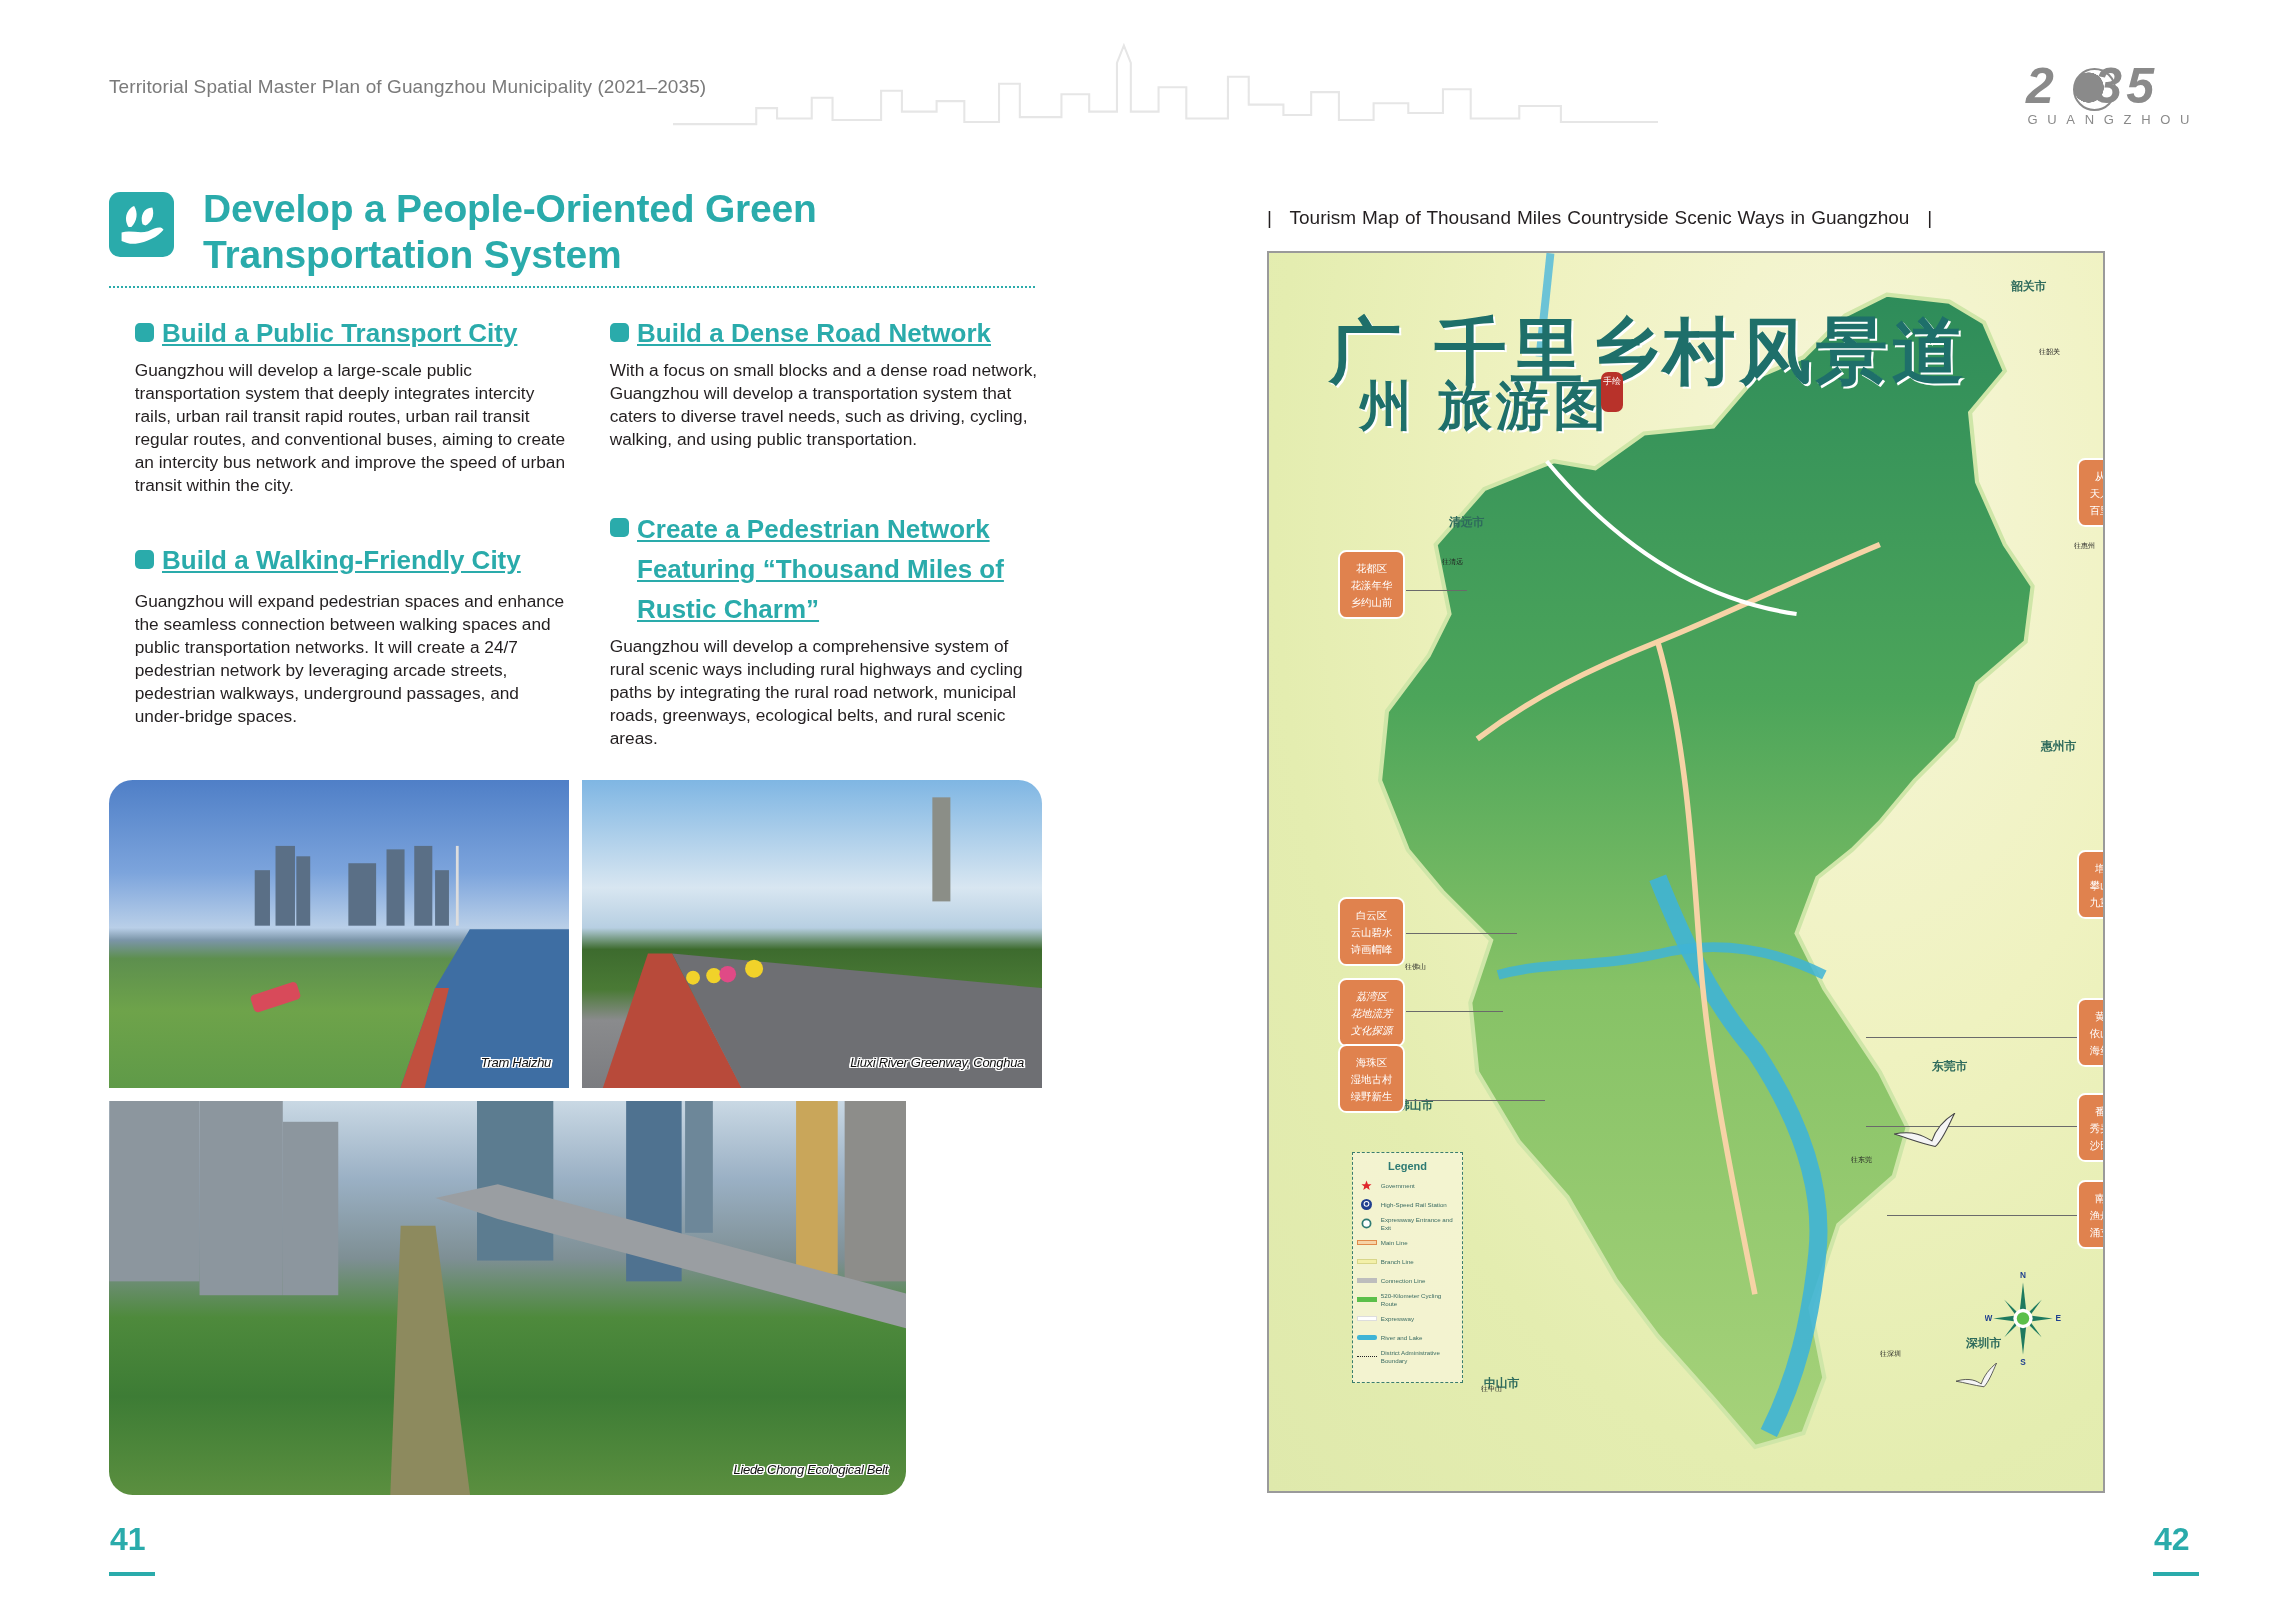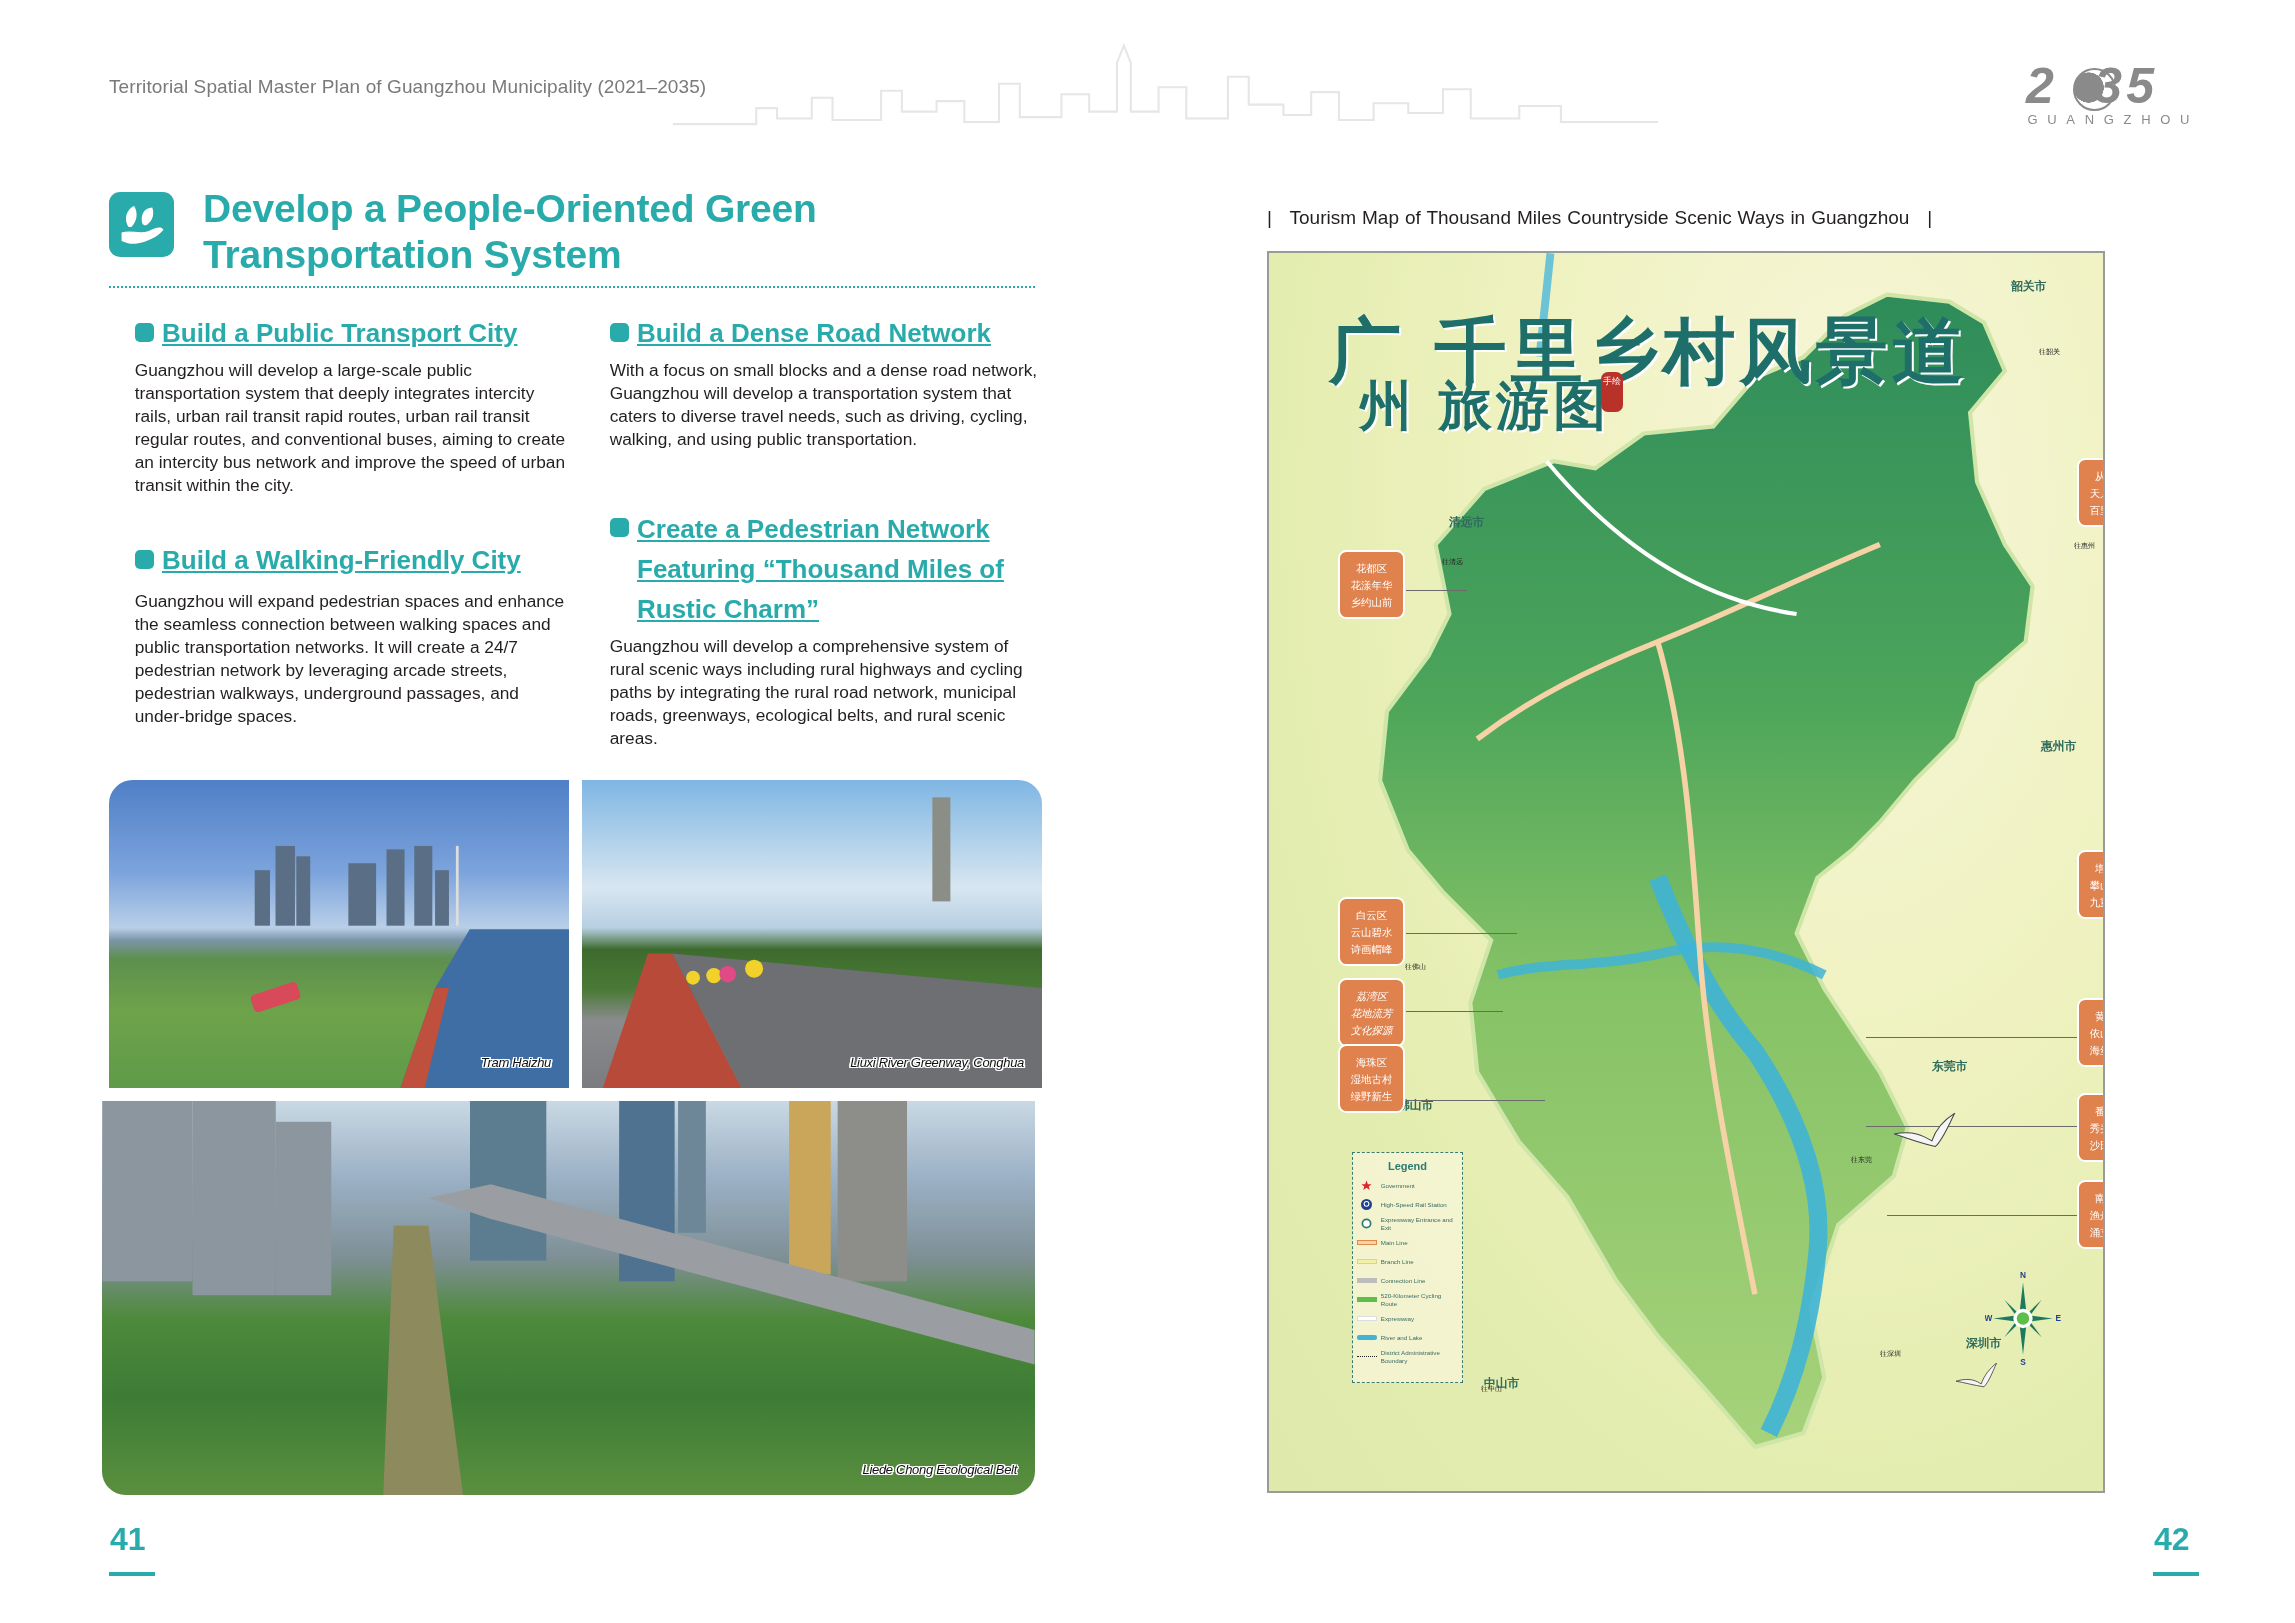--- a/index.html
+++ b/index.html
@@ -22,21 +22,21 @@
   .sub-head .bullet { position: absolute; left: 9.7px; top: 9px; width: 19px; height: 19px; border-radius: 4.9px; background: #2aabab; }
   .sub-body { font-size: 17.3px; line-height: 23px; color: #231f20; margin-top: 5.6px; padding-left: 9.7px; }
 
   .photo { position: absolute; overflow: hidden; }
   .photo .cap { position: absolute; right: 18px; bottom: 18px; font-size: 13px; color: #111; -webkit-text-stroke: 0px; text-shadow: 1.4px 0 0 #fff, -1.4px 0 0 #fff, 0 1.4px 0 #fff, 0 -1.4px 0 #fff, 1.4px 1.4px 0 #fff, -1.4px -1.4px 0 #fff, 1.4px -1.4px 0 #fff, -1.4px 1.4px 0 #fff; letter-spacing: -0.3px; font-style: italic; }
 
   #photo-tram { left: 109px; top: 780px; width: 460px; height: 308px; border-top-left-radius: 23.6px;
     background: linear-gradient(180deg, #4f7fc7 0%, #7ca4dc 30%, #b9cfe8 48%, #7b95a8 52%, #5d8f4e 58%, #6ea34a 75%, #5f9a48 100%); }
   #photo-bike { left: 582px; top: 780px; width: 460px; height: 308px; border-top-right-radius: 23.6px;
     background: linear-gradient(180deg, #7fb6e3 0%, #d8e6f1 35%, #b7cfe2 48%, #3d6b2e 55%, #4a7a35 68%, #8a8b8d 78%, #7b7c80 100%); }
-  #photo-liede { left: 102px; top: 1101px; width: 933px; height: 394px; border-bottom-left-radius: 23.6px; border-bottom-right-radius: 23.6px;
+  #photo-liede { left: 109px; top: 1101px; width: 797px; height: 394px; border-bottom-left-radius: 23.6px; border-bottom-right-radius: 23.6px;
     background: linear-gradient(180deg, #c9d8e4 0%, #9ab0c4 20%, #7e8f94 40%, #4e8a3c 55%, #3d7c35 75%, #5b8f3f 100%); }
 
   .page-num { position: absolute; font-size: 32px; font-weight: bold; color: #2aabab; }
   .page-bar { position: absolute; width: 46px; height: 4.2px; background: #2aabab; }
 
   .map-caption { position: absolute; left: 1267px; top: 207px; font-size: 19px; color: #231f20; word-spacing: 0.7px; }
   .map-frame { position: absolute; left: 1267px; top: 251px; width: 838px; height: 1242px; border: 2.8px solid #9a9a9a; overflow: hidden;
     background: radial-gradient(ellipse at 70% 20%, #f7f6da 0%, #eff2c0 40%, #e4edb0 70%, #dfe9ac 100%); }
   .water-line { position: absolute; background: #6cc3d6; }
 

